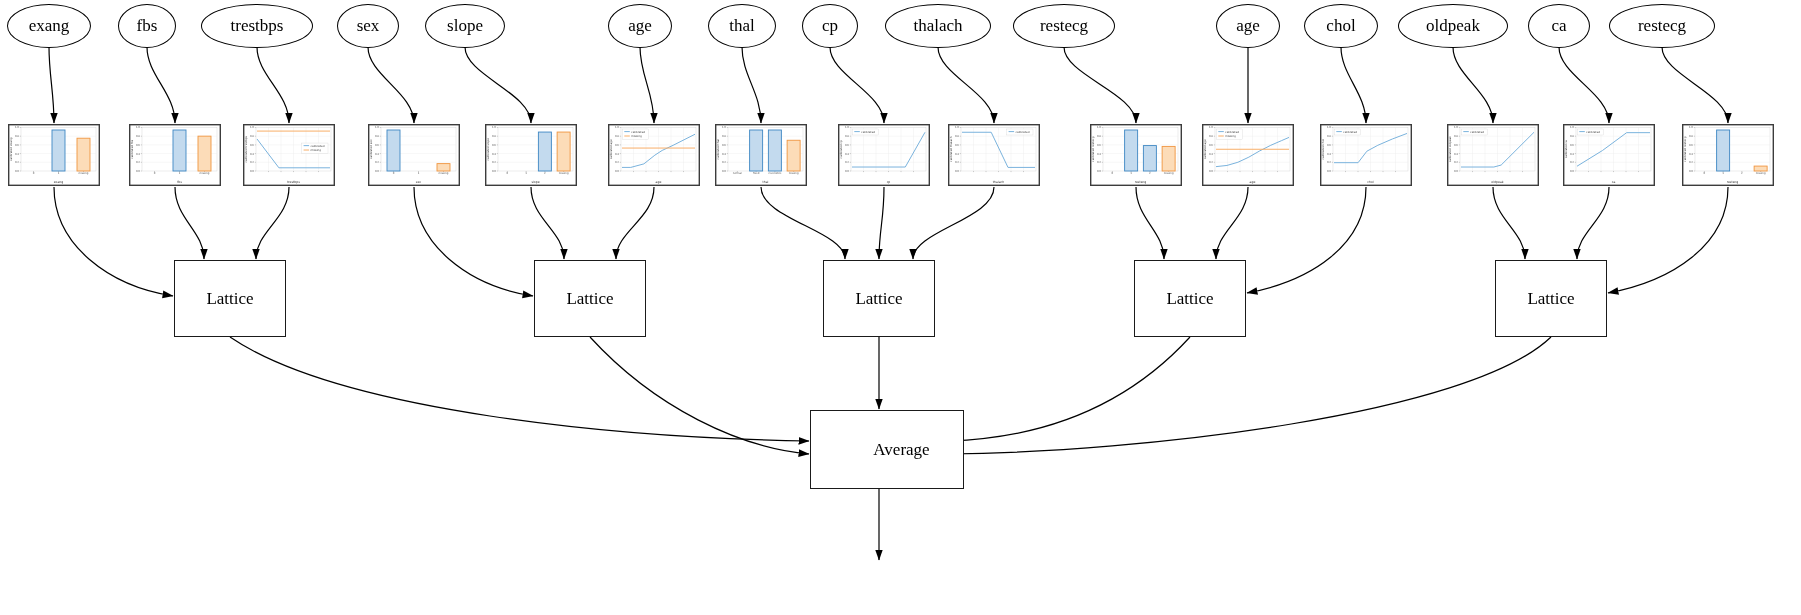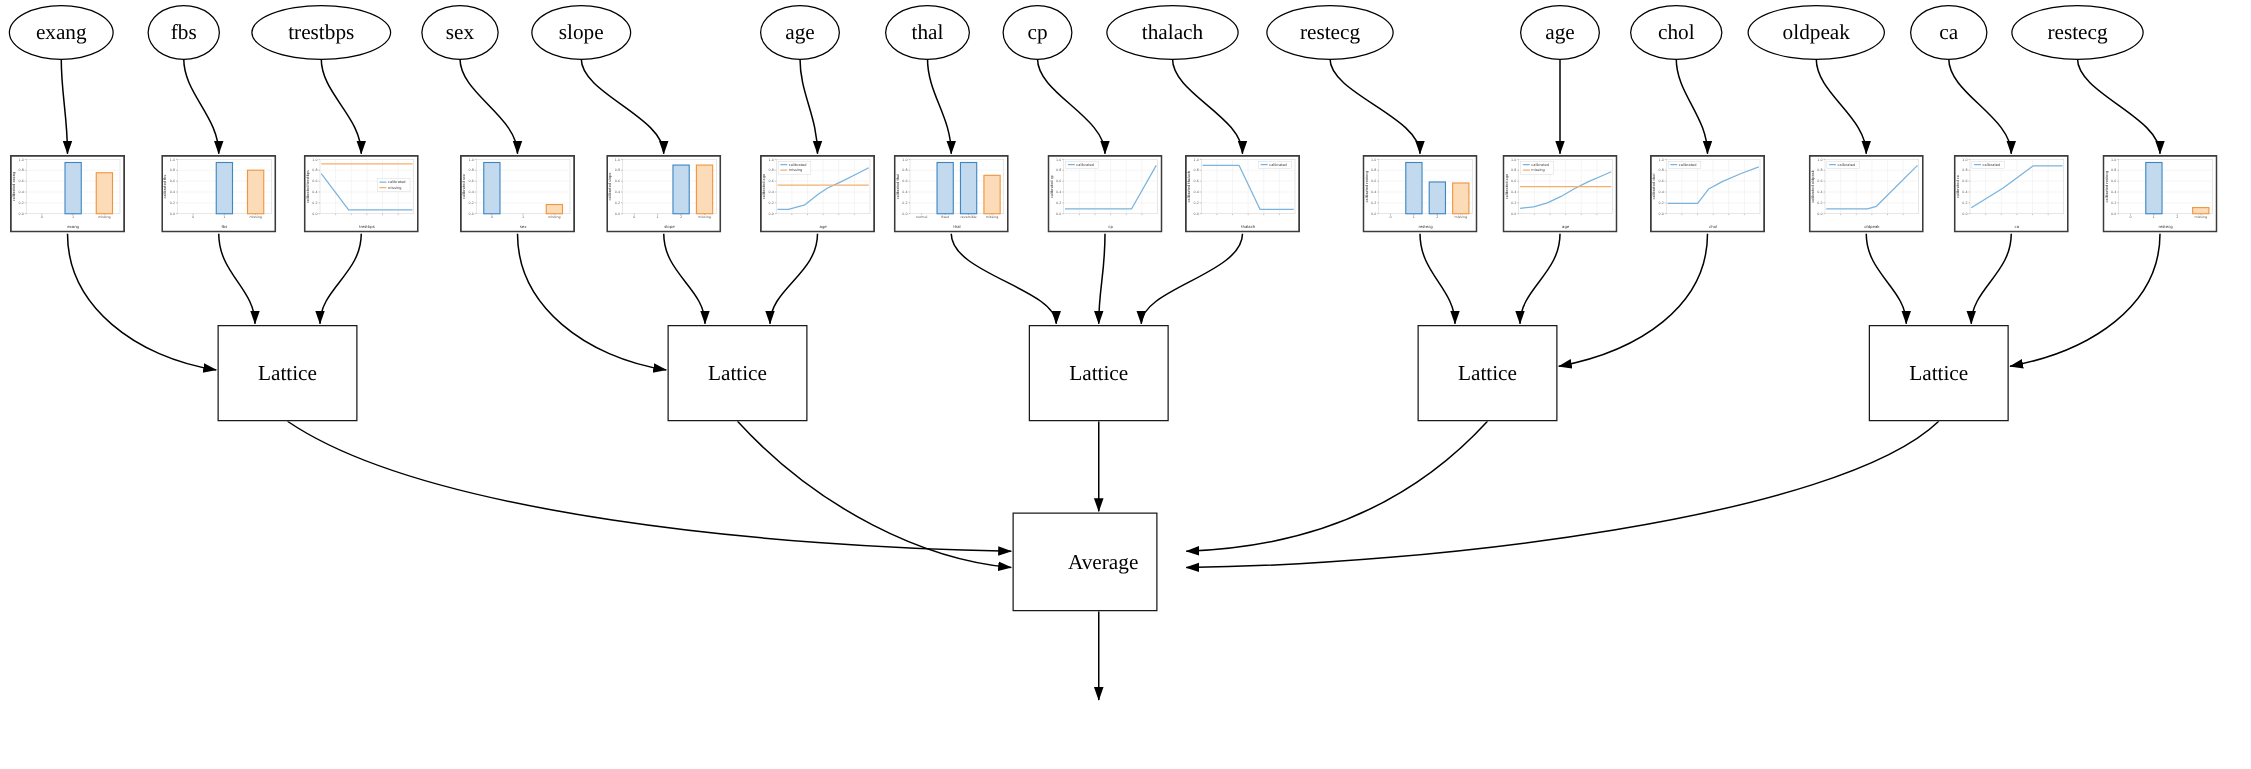--- a/index.html
+++ b/index.html
@@ -51,21 +51,21 @@
       <path d="M 1609,187 C 1609,219 1577,231 1577,259" fill="none" stroke="#000000" stroke-width="1.2" marker-end="url(#arrow)"></path>
       <path d="M 1728,187 C 1728,245 1672,281 1608,293" fill="none" stroke="#000000" stroke-width="1.2" marker-end="url(#arrow)"></path>
       <path d="M 230,337 C 340,412 620,438 809,441" fill="none" stroke="#000000" stroke-width="1.2" marker-end="url(#arrow)"></path>
       <path d="M 590,337 C 655,408 740,448 809,454" fill="none" stroke="#000000" stroke-width="1.2" marker-end="url(#arrow)"></path>
       <path d="M 879,337 L 879,409" fill="none" stroke="#000000" stroke-width="1.2" marker-end="url(#arrow)"></path>
       <path d="M 1190,337 C 1125,408 1040,438 949,441" fill="none" stroke="#000000" stroke-width="1.2" marker-end="url(#arrow)"></path>
       <path d="M 1551,337 C 1470,415 1140,452 949,454" fill="none" stroke="#000000" stroke-width="1.2" marker-end="url(#arrow)"></path>
       <path d="M 879,489 L 879,560" fill="none" stroke="#000000" stroke-width="1.2" marker-end="url(#arrow)"></path>
     </svg>
 
-  <div class="node rect" id="avg-node" style="left:810px;top:410px;width:116px;height:79px;padding-left:29px;">Average</div>
+  <div class="node rect" id="avg-node" style="left:810px;top:410px;width:154px;height:79px;padding-left:29px;">Average</div>
 <div class="node ellipse" style="left: 7px; top: 4px; width: 84px; height: 44px;">exang</div>
     <div class="node ellipse" style="left: 118px; top: 4px; width: 58px; height: 44px;">fbs</div>
     <div class="node ellipse" style="left: 201px; top: 4px; width: 112px; height: 44px;">trestbps</div>
     <div class="node ellipse" style="left: 337px; top: 4px; width: 62px; height: 44px;">sex</div>
     <div class="node ellipse" style="left: 425px; top: 4px; width: 80px; height: 44px;">slope</div>
     <div class="node ellipse" style="left: 608px; top: 4px; width: 64px; height: 44px;">age</div>
     <div class="node ellipse" style="left: 708px; top: 4px; width: 68px; height: 44px;">thal</div>
     <div class="node ellipse" style="left: 802px; top: 4px; width: 56px; height: 44px;">cp</div>
     <div class="node ellipse" style="left: 885px; top: 4px; width: 106px; height: 44px;">thalach</div>
     <div class="node ellipse" style="left: 1013px; top: 4px; width: 102px; height: 44px;">restecg</div>

